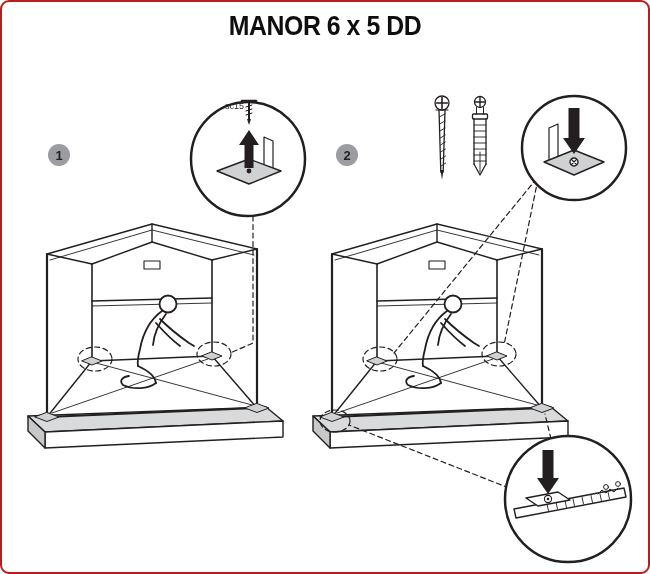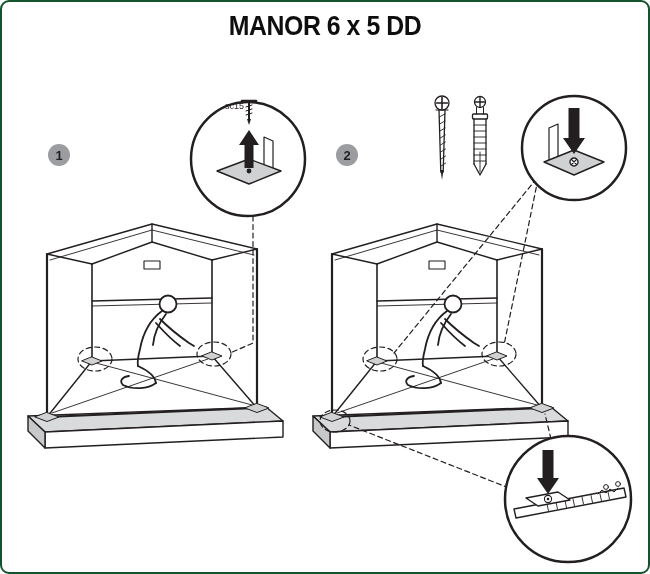--- a/index.html
+++ b/index.html
@@ -1,19 +1,19 @@
 <!DOCTYPE html>
 <html><head>
 <meta charset="utf-8">
 <style>
   * { margin:0; padding:0; box-sizing:border-box; }
   html,body { background:#ffffff; font-family:"Liberation Sans", sans-serif; }
   .page {
     position:relative; width:650px; height:574px;
-    background:#ffffff; border:2px solid #14532d; border-radius:9px;
+    background:#ffffff; border:2px solid #b91c1c; border-radius:9px;
     overflow:hidden;
   }
   .title {
     position:absolute; top:9px; left:0; width:100%;
     text-align:center; font-size:27px; font-weight:700;
     letter-spacing:-0.5px; color:#0e0e0e;
     transform:scaleX(0.92);
   }
   .art { position:absolute; left:0; top:0; width:650px; height:574px; }
   .art text { font-family:"Liberation Sans", sans-serif; stroke:none; fill:#231f20; }

